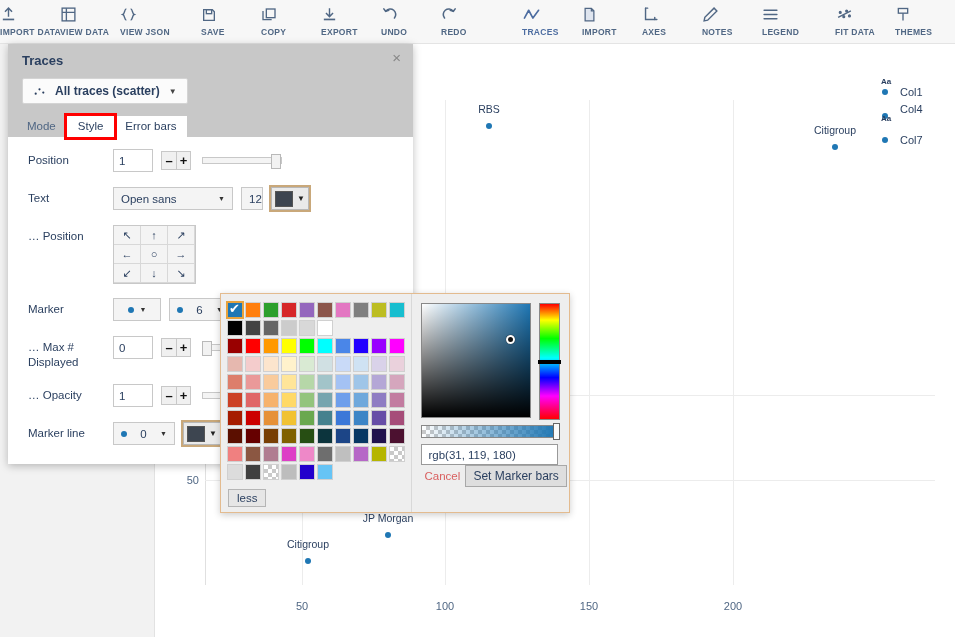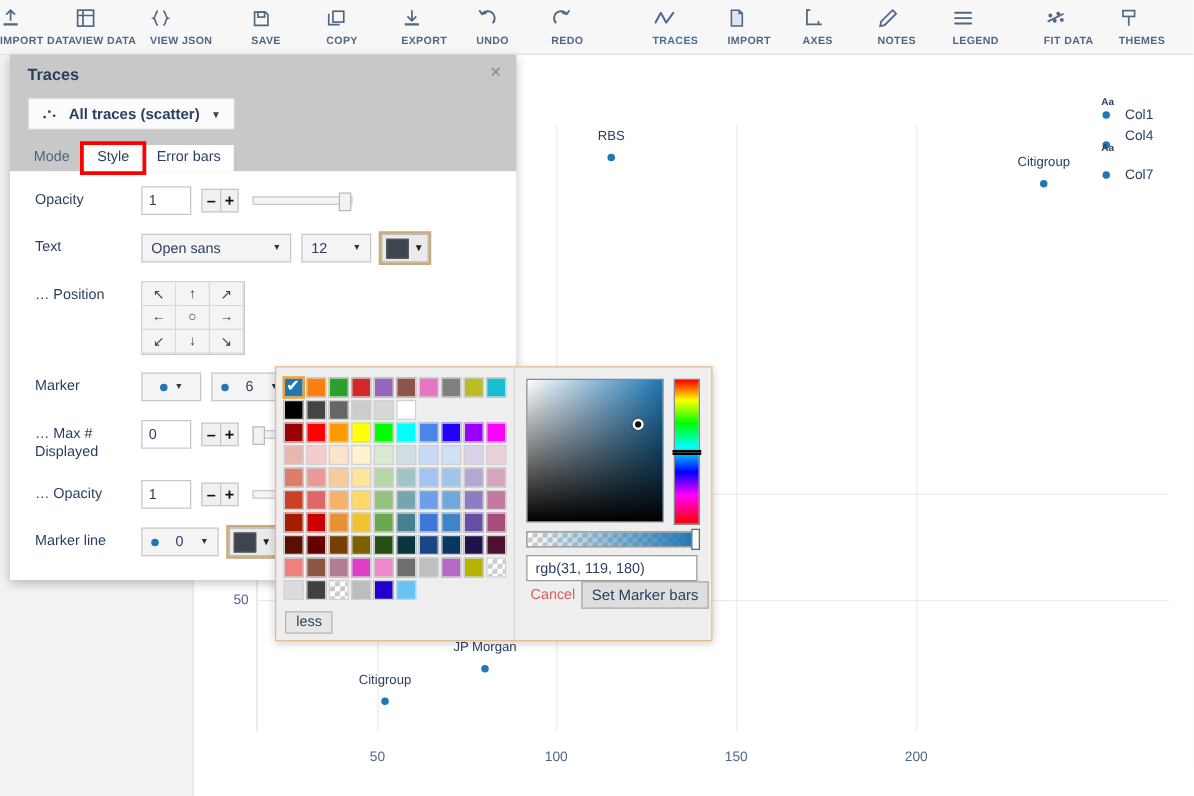--- a/index.html
+++ b/index.html
@@ -209,21 +209,21 @@
   }
   .sel-box {
     height: 23px;
     border: 1px solid #c8c8c8; background: #f4f4f4;
     display: inline-flex; align-items: center; justify-content: space-between;
     font-size: 11.5px; color: #2a3f5f;
     padding: 0 7px; cursor: pointer;
   }
   .sel-caret { font-size: 7px; color: #333; margin-left: 6px; }
   .font-sel { width: 120px; background: #f4f4f4; }
-  .size-sel { width: 56px; margin-left: 8px; }
+  .size-sel { width: 22px; margin-left: 8px; }
   .color-btn {
     margin-left: 8px;
     height: 23px; width: 38px;
     border: 1px solid #b8b8b8; background: #eaeaea;
     display: inline-flex; align-items: center;
     padding: 2px 3px; cursor: pointer;
   }
   .color-btn.framed { outline: 2px solid #c9a87a; outline-offset: 0px; }
   .color-btn.framed-orange { outline: 2px solid #f0c08a; }
   .color-chip { width: 20px; height: 16px; border: 1px solid #555; }
@@ -601,21 +601,21 @@
 
     <div class="tp-tabs">
       <div class="tp-tab">Mode</div>
       <div class="tp-tab selected highlight">Style</div>
       <div class="tp-tab selected">Error bars</div>
     </div>
 
     <div class="tp-body">
 
       <div class="field-row">
-        <div class="field-label">Opacity</div>
+        <div class="field-label">Position</div>
         <input class="num-input" value="1" style="">
         <div class="stepper">
           <div class="step-btn">–</div>
           <div class="step-btn">+</div>
         </div>
         <div class="slider">
           <div class="slider-knob" style="left:68px"></div>
         </div>
       </div>
 

